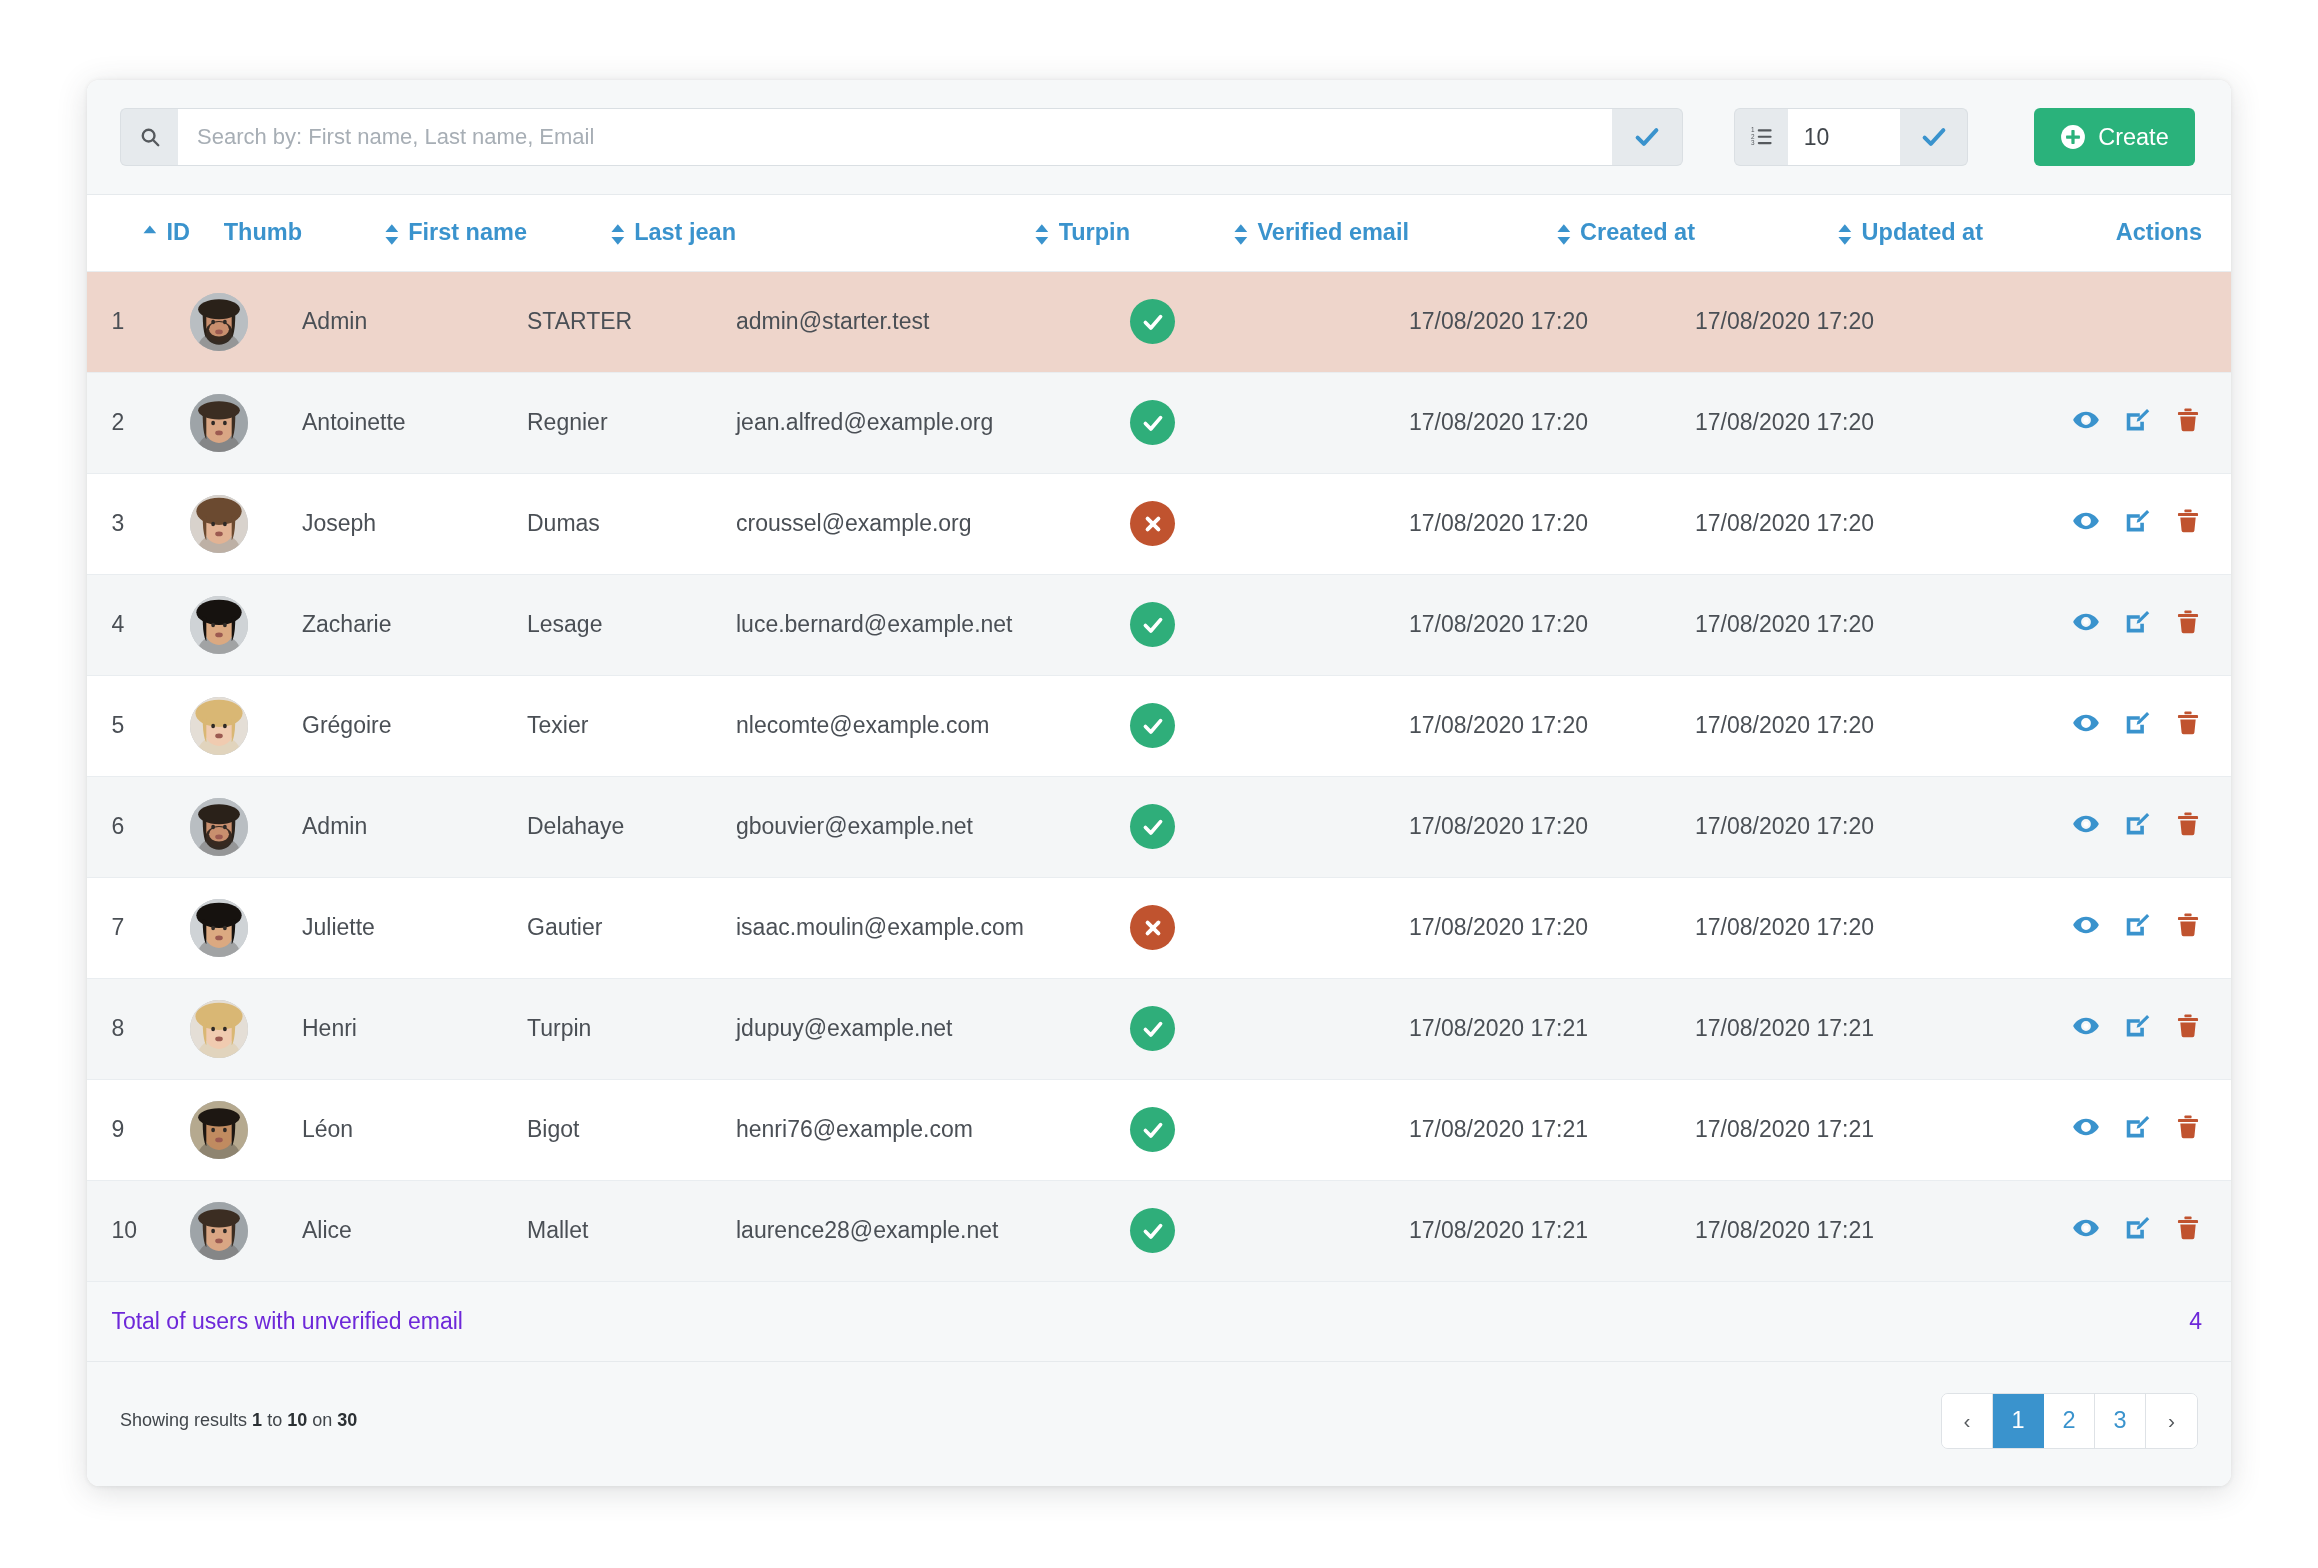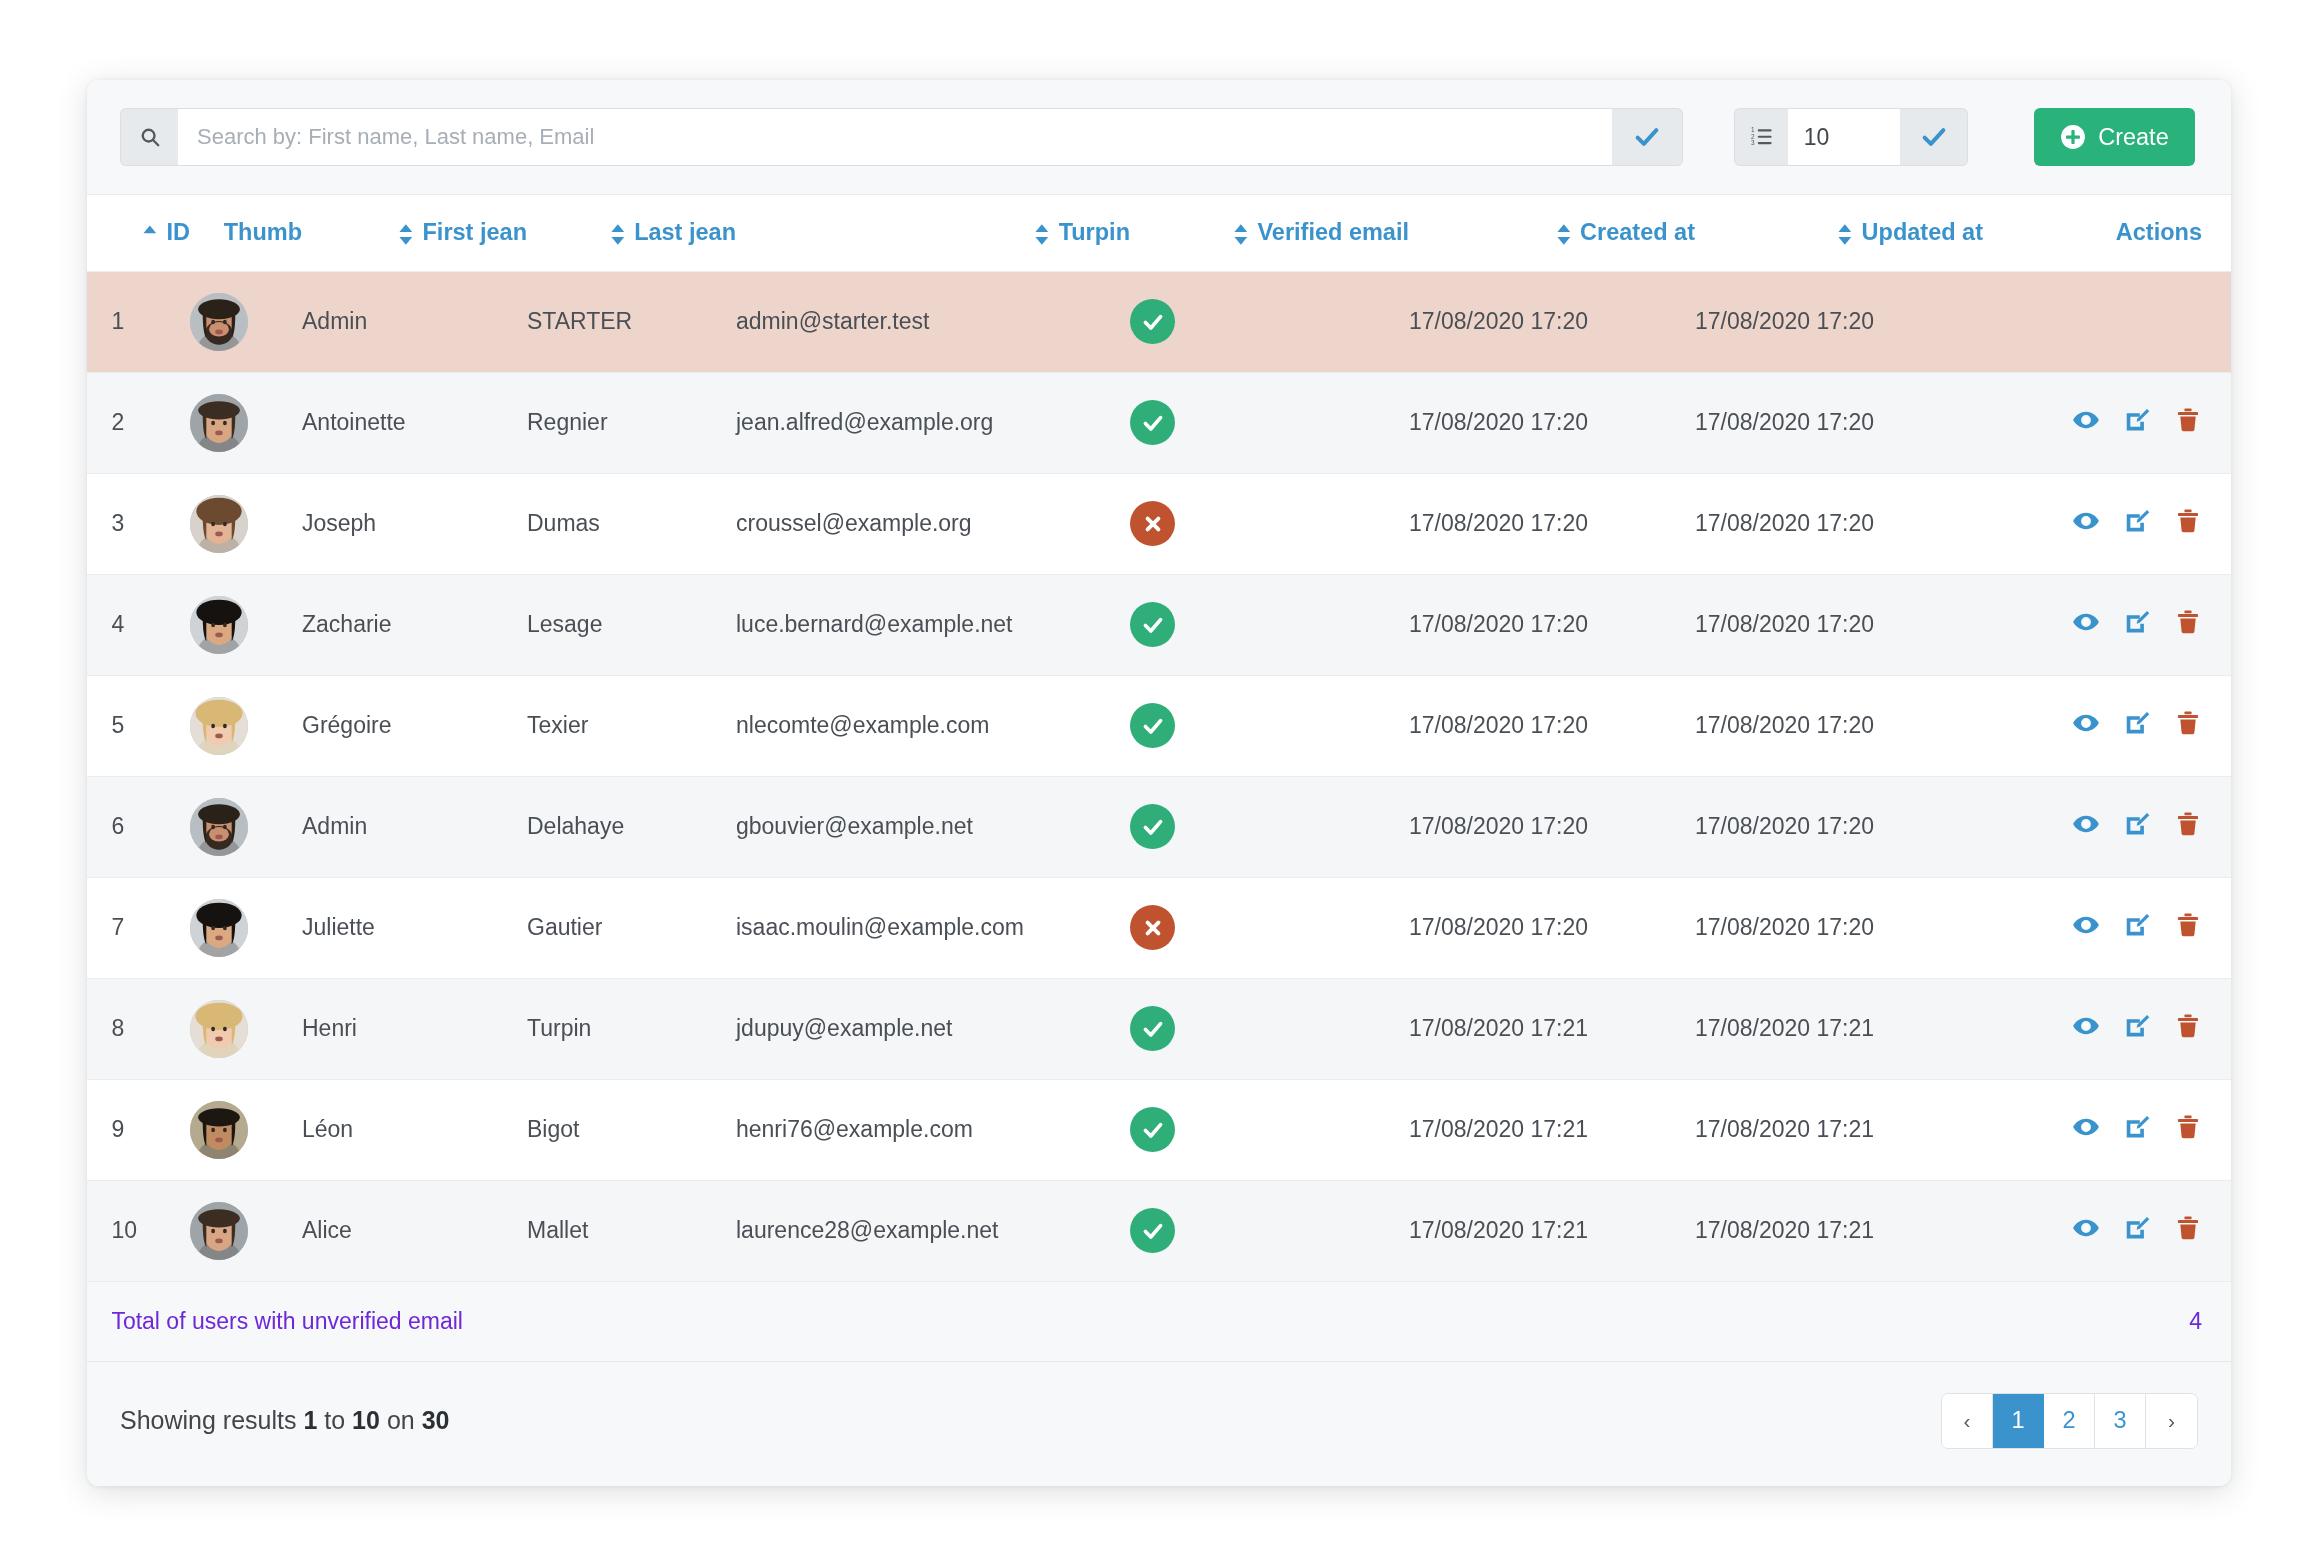--- a/index.html
+++ b/index.html
@@ -214,21 +214,21 @@
 
   
   .pagebar {
     display: flex;
     align-items: center;
     justify-content: space-between;
     background: #f6f8f9;
     padding: 31px 33px 37px 33px;
   }
   .showing {
-    font-size: 25px;
+    font-size: 18px;
     color: #41464b;
   }
   .showing b { font-weight: bold; color: #2b3034; }
 
   .pagination {
     display: flex;
     border: 0.9px solid #dee2e6;
     border-radius: 7px;
     overflow: hidden;
     background: #ffffff;
@@ -327,21 +327,21 @@
           </th>
           <th class="plain">
             <span>Thumb</span>
           </th>
           <th>
             <span class="sort">
               <svg viewBox="0 0 12 18">
                   <polygon points="6,1 11,7 1,7" fill="#3a93cd"></polygon>
                   <polygon points="6,17 11,11 1,11" fill="#3a93cd"></polygon>
                 </svg>
-            </span><span>First jean</span>
+            </span><span>First name</span>
           </th>
           <th>
             <span class="sort">
               <svg viewBox="0 0 12 18">
                   <polygon points="6,1 11,7 1,7" fill="#3a93cd"></polygon>
                   <polygon points="6,17 11,11 1,11" fill="#3a93cd"></polygon>
                 </svg>
             </span><span>Last jean</span>
           </th>
           <th>

